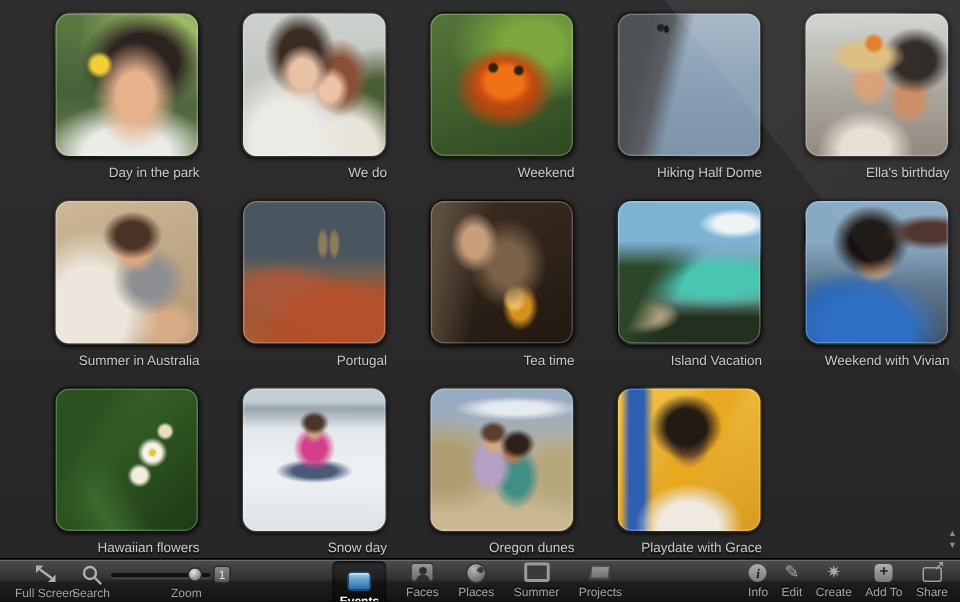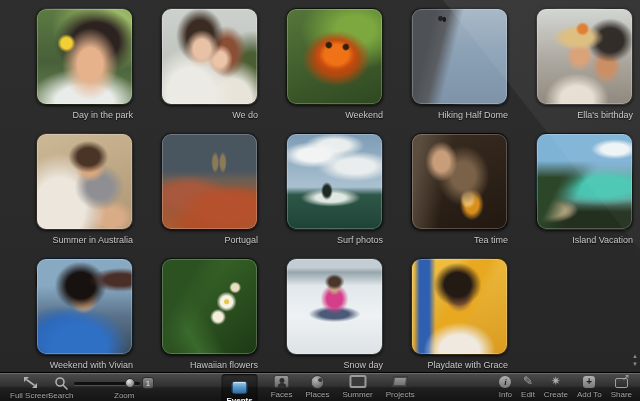--- a/index.html
+++ b/index.html
@@ -241,42 +241,42 @@
     </div>
     <div class="cell">
       <div class="thumb ev6"></div>
       <div class="ev-title">Summer in Australia</div>
     </div>
     <div class="cell">
       <div class="thumb ev5"></div>
       <div class="ev-title">Portugal</div>
     </div>
     <div class="cell">
-      <div class="thumb ev7"></div>
-      <div class="ev-title">Surf photos</div>
-    </div>
-    <div class="cell">
       <div class="thumb ev8"></div>
       <div class="ev-title">Tea time</div>
     </div>
     <div class="cell">
       <div class="thumb ev9"></div>
       <div class="ev-title">Island Vacation</div>
     </div>
     <div class="cell">
       <div class="thumb ev10"></div>
       <div class="ev-title">Weekend with Vivian</div>
     </div>
     <div class="cell">
       <div class="thumb ev11"></div>
       <div class="ev-title">Hawaiian flowers</div>
     </div>
     <div class="cell">
       <div class="thumb ev12"></div>
       <div class="ev-title">Snow day</div>
+    </div>
+    <div class="cell">
+      <div class="thumb ev13"></div>
+      <div class="ev-title">Oregon dunes</div>
     </div>
     <div class="cell">
       <div class="thumb ev14"></div>
       <div class="ev-title">Playdate with Grace</div>
     </div>
   </div>
 
   <div id="glare"></div>
 
   <div id="scroll-arrows">

